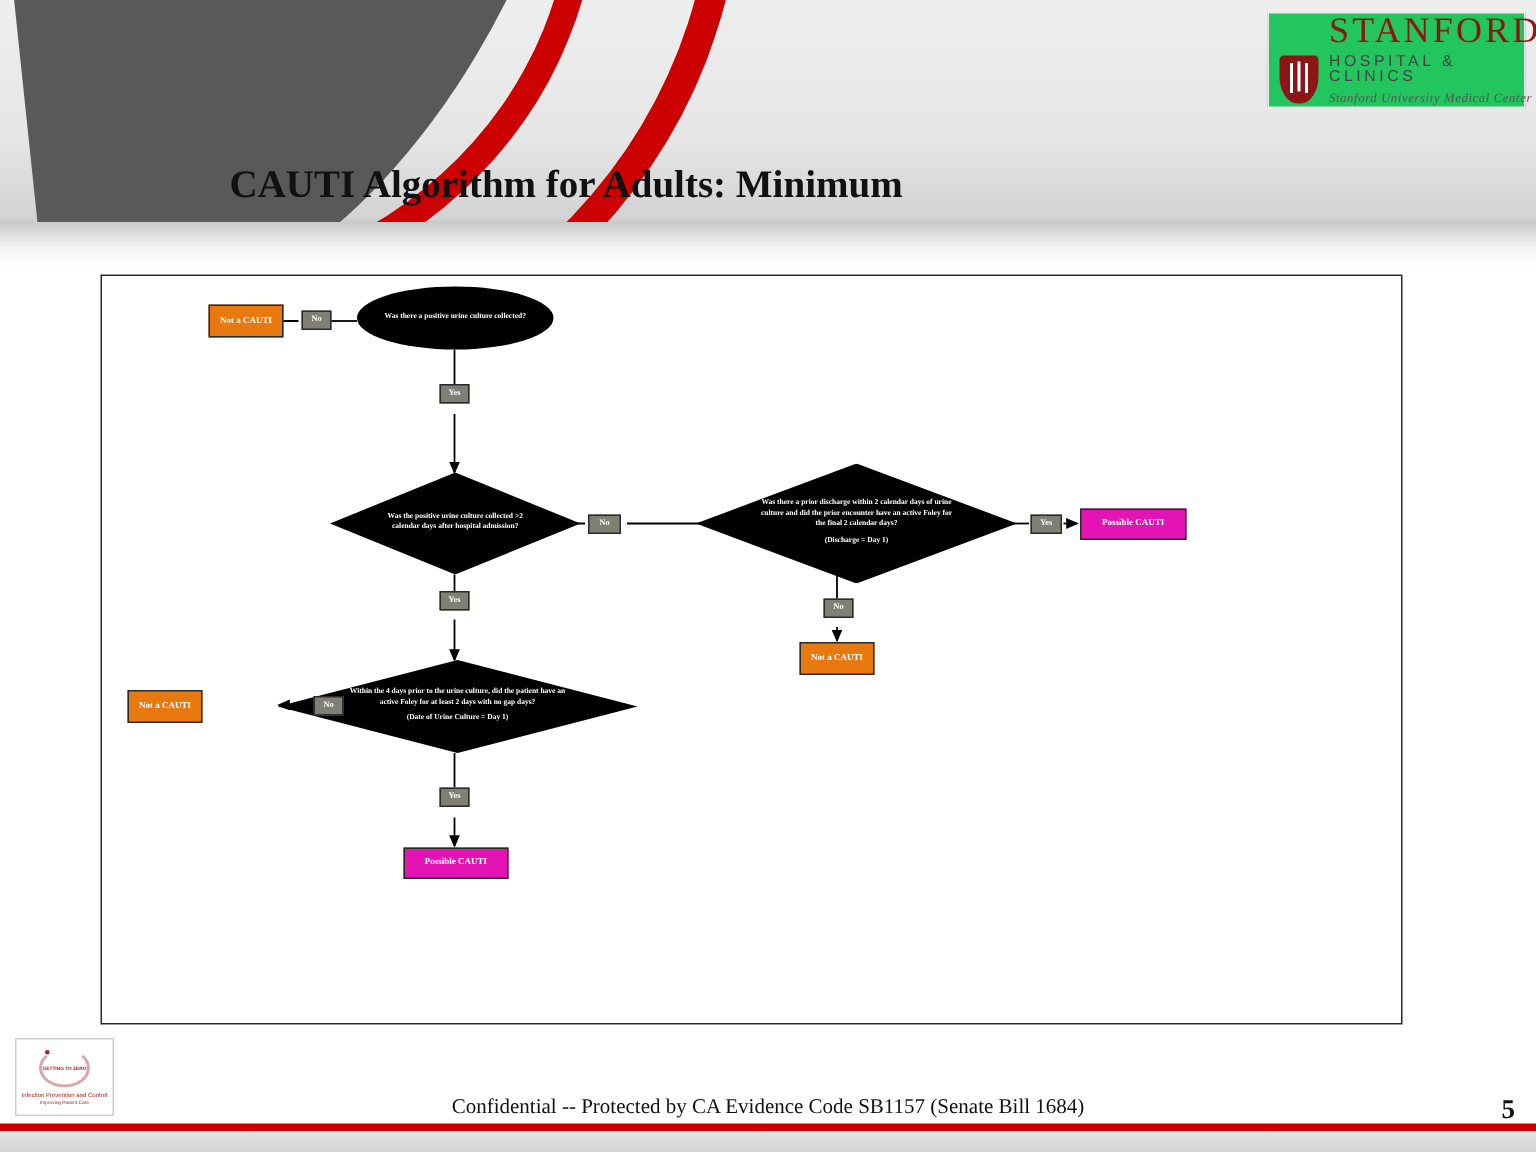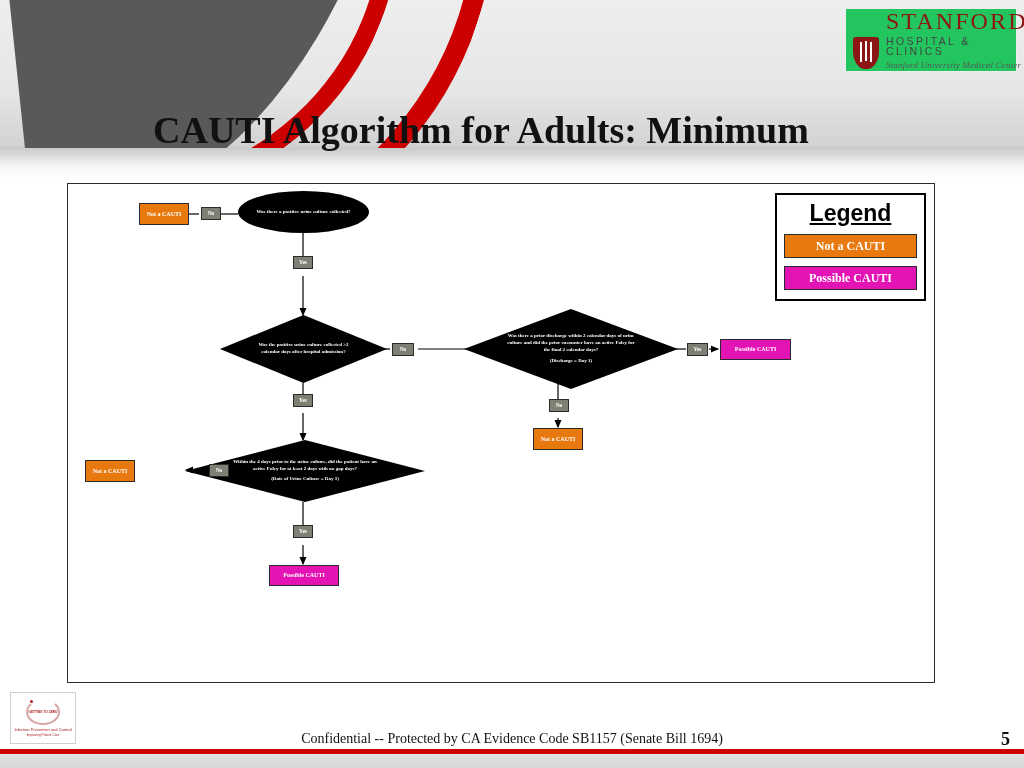--- a/index.html
+++ b/index.html
@@ -64,21 +64,21 @@
     box-shadow:-5px 1px 0 0 #ffffff,5px 1px 0 0 #ffffff;
   }
   #stanford-words{line-height:1;}
   .s-word1{font-family:"Liberation Serif",serif;font-size:24px;letter-spacing:2.1px;color:#8c1515;font-weight:400;}
   .s-word2{font-family:"Liberation Sans",sans-serif;font-size:10.5px;letter-spacing:2.4px;color:#444;margin-top:3px;}
   .s-word3{font-family:"Liberation Serif",serif;font-style:italic;font-size:8.5px;letter-spacing:.4px;color:#555;margin-top:4px;}
 
   
   #page-title{
     position:absolute;left:153px;top:108px;
-    font-family:"Liberation Serif",serif;font-weight:bold;font-size:38px;color:#111;
+    font-family:"Liberation Serif",serif;font-weight:bold;font-size:26px;color:#111;
     white-space:nowrap;
   }
 
   
   #chart-frame{
     position:absolute;left:67px;top:183px;width:868px;height:500px;
     background:#ffffff;border:1px solid #2a2a2a;box-sizing:border-box;
   }
   #chart-canvas{position:absolute;left:0;top:0;width:866px;height:498px;}
 
@@ -283,38 +283,29 @@
       <span>Not a CAUTI</span>
     </div>
 
     <div class="node conn-label" style="left:225px;top:341px;width:20px;height:13px;">
       <span>Yes</span>
     </div>
     <div class="node term-box term-magenta" style="left:201px;top:381px;width:70px;height:21px;">
       <span>Possible CAUTI</span>
     </div>
 
-    <div id="legend-box">
-      <div id="legend-title">Legend</div>
-      <div class="legend-item legend-orange">
-        <span>Not a CAUTI</span>
-      </div>
-      <div class="legend-item legend-magenta">
-        <span>Possible CAUTI</span>
-      </div>
-    </div>
 
   </div>
 </div>
 
 <div id="gtz-logo">
   <div id="gtz-ring">
     <div id="gtz-dot"></div>
     <div id="gtz-ring-label">GETTING TO ZERO</div>
   </div>
   <div class="gtz-cap">Infection Prevention and Control</div>
   <div class="gtz-cap2">Improving Patient Care</div>
 </div>
 
-<div id="footer-text">Confidential -- Protected by CA Evidence Code SB1157 (Senate Bill 1694)</div>
+<div id="footer-text">Confidential -- Protected by CA Evidence Code SB1157 (Senate Bill 1684)</div>
 <div id="page-number">5</div>
 <div id="footer-rule"></div>
 <div id="footer-rule2"></div>
 
 </body></html>

